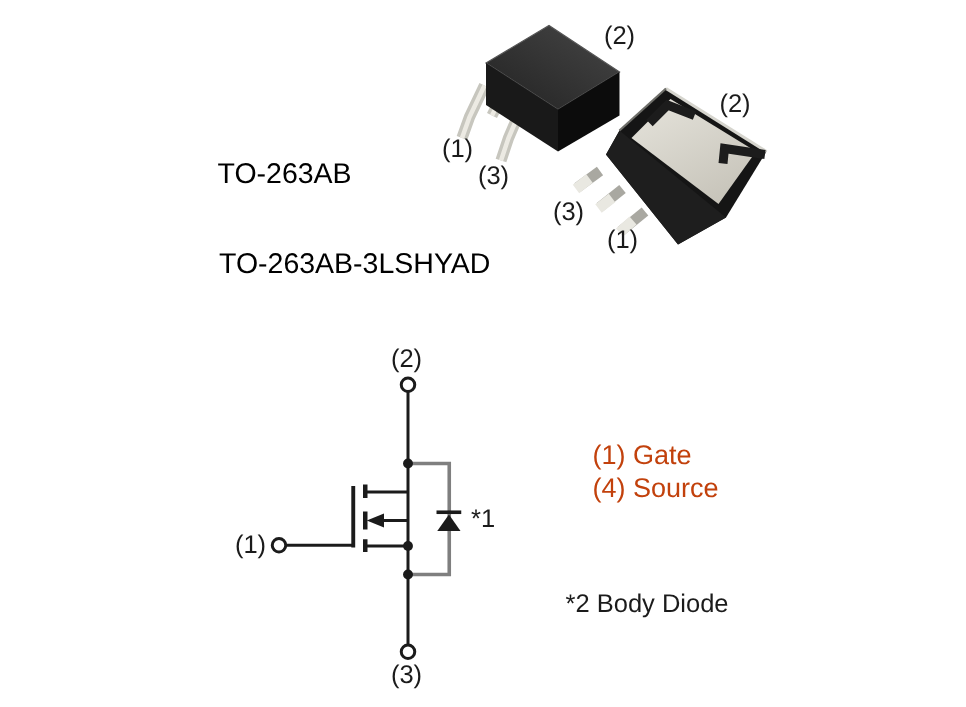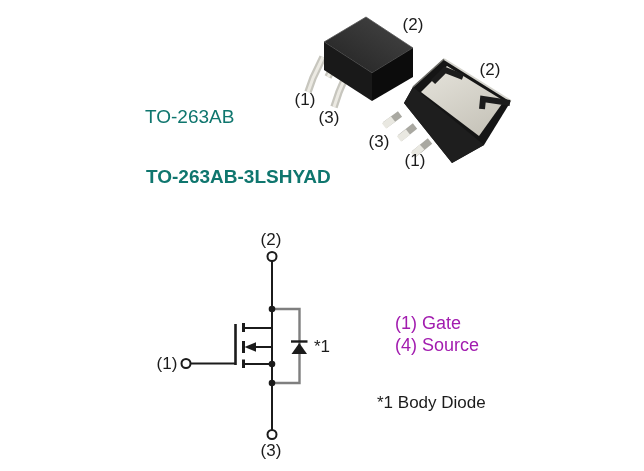--- a/index.html
+++ b/index.html
@@ -19,31 +19,30 @@
     line-height: 17px;
     color: #1b1b1b;
     white-space: nowrap;
     transform: translate(-50%, -50%);
   }
   .lbl.left-anchor { transform: translate(0, -50%); }
   .title {
     position: absolute;
     font-size: 19px;
     line-height: 22px;
-    color: #0f766e;
+    color: #000000;
     white-space: nowrap;
   }
   .legend {
     position: absolute;
     left: 395px;
     top: 293px;
     font-size: 18px;
     line-height: 21.5px;
-    color: #a21caf;
-    margin-top: 20px;
+    color: #c2410c;
   }
   .footnote {
     position: absolute;
     left: 377px;
     top: 393px;
     font-size: 17px;
     line-height: 20px;
     color: #1b1b1b;
     white-space: nowrap;
   }
@@ -108,21 +107,21 @@
   </svg>
 
   <div class="lbl" style="left:413px; top:24px;">(2)</div>
   <div class="lbl" style="left:305px; top:99px;">(1)</div>
   <div class="lbl" style="left:329px; top:117px;">(3)</div>
   <div class="lbl" style="left:490px; top:69px;">(2)</div>
   <div class="lbl" style="left:379px; top:141px;">(3)</div>
   <div class="lbl" style="left:415px; top:160px;">(1)</div>
 
   <div class="title" style="left:145px; top:106px;">TO-263AB</div>
-  <div class="title" style="left:146px; top:166px;font-weight:bold;">TO-263AB-3LSHYAD</div>
+  <div class="title" style="left:146px; top:166px;">TO-263AB-3LSHYAD</div>
 
   <svg class="abs" style="left:140px; top:228px;" width="210" height="226" viewBox="0 0 210 226">
     <g stroke="#1b1b1b" stroke-width="2" fill="none">
 
       <path d="M132,81 H159.5 V155 H132" stroke="#7f7f7f" stroke-width="2.4"></path>
 
       <path d="M132,33 V202"></path>
 
       <path d="M103.5,100 H132"></path>
       <path d="M112,119 H132"></path>
@@ -155,15 +154,15 @@
   <div class="lbl" style="left:271px; top:239px;">(2)</div>
   <div class="lbl" style="left:167px; top:363px;">(1)</div>
   <div class="lbl" style="left:271px; top:450px;">(3)</div>
   <div class="lbl left-anchor" style="left:314px; top:346px;">*1</div>
 
   <div class="legend">
     <div>(1) Gate</div>
     <div>(4) Source</div>
   </div>
 
-  <div class="footnote">*1 Body Diode</div>
+  <div class="footnote">*2 Body Diode</div>
 
 </div>
 
 </body></html>

